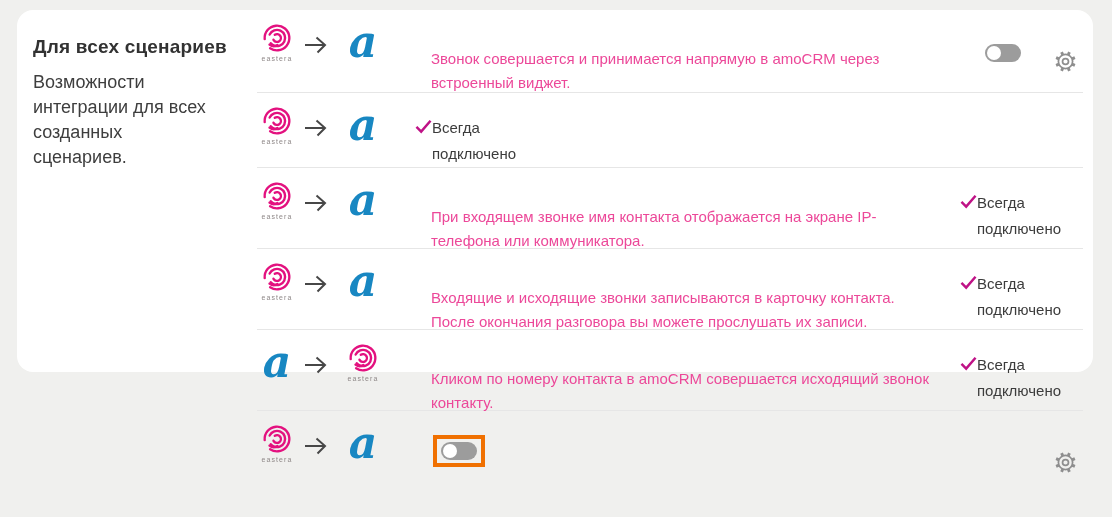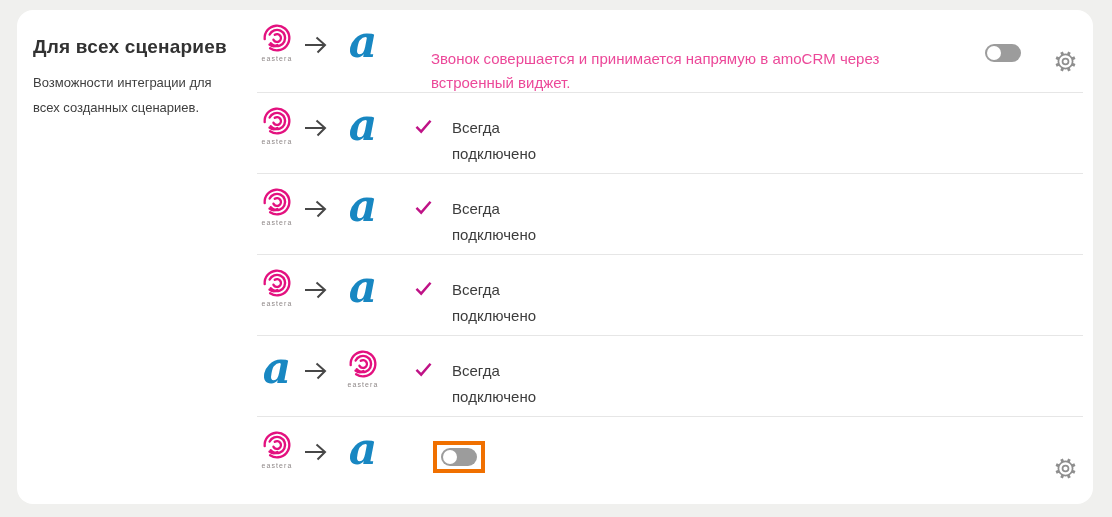--- a/index.html
+++ b/index.html
@@ -3,46 +3,46 @@
 <meta charset="utf-8">
 <style>
   html,body{margin:0;padding:0;}
   body{
     width:1112px;height:517px;overflow:hidden;
     background:#f0f0ee;
     font-family:"Liberation Sans",sans-serif;
     position:relative;
   }
   .card{
-    position:absolute;left:17px;top:10px;width:1076px;height:494px;
+    position:absolute;left:17px;top:10px;width:1076px;height:362px;
     background:#ffffff;border-radius:16px;display:flex;
   }
   
   .sidebar{width:240px;flex-shrink:0;box-sizing:border-box;padding:26px 20px 0 16px;}
   .sidebar h2{margin:0 0 12px;font-size:19px;font-weight:bold;color:#323232;letter-spacing:.2px;}
-  .sidebar p{margin:0;font-size:13px;line-height:25px;color:#3e3e3e;max-width:182px;}
+  .sidebar p{margin:0;font-size:18px;line-height:25px;color:#3e3e3e;max-width:182px;}
   
   .rows{flex:1;display:flex;flex-direction:column;padding-right:10px;}
   .row{display:flex;height:81px;box-sizing:border-box;border-bottom:1px solid #e6e6e6;position:relative;}
   .row:first-child{height:83px;}
   .row:last-child{height:87px;border-bottom:none;}
   .col-icons{width:158px;flex-shrink:0;display:flex;align-items:flex-start;padding-top:13px;box-sizing:border-box;}
   .slot{display:flex;justify-content:center;align-items:flex-start;}
   .slot-a{width:40px;}
   .slot-b{width:44px;margin-left:12px;}
   .arrow-svg{width:26px;height:22px;margin:11px 0 0 6px;}
   .elogo{display:flex;flex-direction:column;align-items:center;}
   .esvg{width:30px;height:30px;}
   .elabel{font-size:7px;letter-spacing:1.1px;color:#8f8888;margin-top:2px;}
   .alogo{font-family:"DejaVu Serif",serif;font-style:italic;font-weight:bold;
          font-size:44px;line-height:46px;margin-top:-4px;display:inline-block;}
   .col-text{flex:1;padding-top:21px;box-sizing:border-box;}
   .row-text{margin:16px;font-size:15px;line-height:24px;color:#ec4899;max-width:500px;}
   .col-status{width:123px;flex-shrink:0;box-sizing:border-box;}
-  .col-status.always{padding-top:22px;display:flex;gap:20px;align-items:flex-start;}
+  .col-status.always{padding-top:22px;display:flex;gap:0;align-items:flex-start;}
   .check{width:17px;height:15px;margin-top:4px;flex-shrink:0;}
   .always-label{font-size:15px;line-height:26px;color:#3c3c3c;}
   .col-status.toggle-pad{padding-top:34px;padding-left:25px;}
   .col-status.toggle-pad-hl{padding-top:24px;padding-left:18px;}
   .toggle{display:inline-block;width:36px;height:18px;border-radius:9px;position:relative;cursor:pointer;}
   .knob{position:absolute;left:2px;top:2px;width:14px;height:14px;border-radius:50%;background:#ffffff;}
   .hl{display:inline-block;padding:3px 4px;line-height:0;border-style:solid;border-width:4px;}
   .gear{width:23px;height:23px;position:absolute;right:6px;top:40px;cursor:pointer;}
 </style>
 </head>
@@ -130,77 +130,86 @@
               <span class="elabel">eastera</span>
             </span>
           </span>
       <svg class="arrow-svg" viewBox="0 0 26 22" fill="none" stroke-width="2" stroke="#474747">
         <path d="M2 11 H21.5 M13.5 3.5 L22 11 L14.5 18.5"></path>
       </svg>
       <span class="slot slot-b">
             <span class="alogo" style="color:#1887c2">a</span>
           </span>
     </div>
-    <div class="col-status always">
-          <svg class="check" viewBox="0 0 18 16">
-            <path d="M1.5 8.5 L6.5 13.5 L16.5 1.8" fill="none" stroke="#bf1286" stroke-width="2.6"></path>
-          </svg>
-          <span class="always-label">Всегда подключено</span>
-        </div>
-  </div>
-      <div class="row">
-    <div class="col-icons">
-      <span class="slot slot-a">
-            <span class="elogo">
-              <svg class="esvg" viewBox="0 0 34 34" fill="none">
-                <g stroke="#e3117f" stroke-width="2.7" stroke-linecap="round">
-                  <circle cx="17" cy="17" r="14" stroke-dasharray="75 13" transform="rotate(175 17 17)"></circle>
-                  <circle cx="17" cy="17" r="9.2" stroke-dasharray="47 11" transform="rotate(205 17 17)"></circle>
-                  <circle cx="17" cy="17" r="4.4" stroke-dasharray="21 7" transform="rotate(235 17 17)"></circle>
-                  <path d="M8.5 24.5 q4.5 3.5 9 0.5"></path>
-                </g>
-              </svg>
-              <span class="elabel">eastera</span>
-            </span>
-          </span>
-      <svg class="arrow-svg" viewBox="0 0 26 22" fill="none" stroke-width="2" stroke="#474747">
-        <path d="M2 11 H21.5 M13.5 3.5 L22 11 L14.5 18.5"></path>
-      </svg>
-      <span class="slot slot-b">
-            <span class="alogo" style="color:#1887c2">a</span>
-          </span>
-    </div>
-    <div class="col-status always">
-          <svg class="check" viewBox="0 0 18 16">
-            <path d="M1.5 8.5 L6.5 13.5 L16.5 1.8" fill="none" stroke="#bf1286" stroke-width="2.6"></path>
-          </svg>
-          <span class="always-label">Всегда подключено</span>
-        </div>
-  </div>
-      <div class="row">
-    <div class="col-icons">
-      <span class="slot slot-a">
-            <span class="alogo" style="color:#1887c2">a</span>
-          </span>
-      <svg class="arrow-svg" viewBox="0 0 26 22" fill="none" stroke-width="2" stroke="#474747">
-        <path d="M2 11 H21.5 M13.5 3.5 L22 11 L14.5 18.5"></path>
-      </svg>
-      <span class="slot slot-b">
-            <span class="elogo">
-              <svg class="esvg" viewBox="0 0 34 34" fill="none">
-                <g stroke="#e3117f" stroke-width="2.7" stroke-linecap="round">
-                  <circle cx="17" cy="17" r="14" stroke-dasharray="75 13" transform="rotate(175 17 17)"></circle>
-                  <circle cx="17" cy="17" r="9.2" stroke-dasharray="47 11" transform="rotate(205 17 17)"></circle>
-                  <circle cx="17" cy="17" r="4.4" stroke-dasharray="21 7" transform="rotate(235 17 17)"></circle>
-                  <path d="M8.5 24.5 q4.5 3.5 9 0.5"></path>
-                </g>
-              </svg>
-              <span class="elabel">eastera</span>
-            </span>
-          </span>
+    <div class="col-text">
+      <p class="row-text">При входящем звонке имя контакта отображается на экране IP-телефона или коммуникатора.</p>
+    </div>
+    <div class="col-status always">
+          <svg class="check" viewBox="0 0 18 16">
+            <path d="M1.5 8.5 L6.5 13.5 L16.5 1.8" fill="none" stroke="#bf1286" stroke-width="2.6"></path>
+          </svg>
+          <span class="always-label">Всегда подключено</span>
+        </div>
+  </div>
+      <div class="row">
+    <div class="col-icons">
+      <span class="slot slot-a">
+            <span class="elogo">
+              <svg class="esvg" viewBox="0 0 34 34" fill="none">
+                <g stroke="#e3117f" stroke-width="2.7" stroke-linecap="round">
+                  <circle cx="17" cy="17" r="14" stroke-dasharray="75 13" transform="rotate(175 17 17)"></circle>
+                  <circle cx="17" cy="17" r="9.2" stroke-dasharray="47 11" transform="rotate(205 17 17)"></circle>
+                  <circle cx="17" cy="17" r="4.4" stroke-dasharray="21 7" transform="rotate(235 17 17)"></circle>
+                  <path d="M8.5 24.5 q4.5 3.5 9 0.5"></path>
+                </g>
+              </svg>
+              <span class="elabel">eastera</span>
+            </span>
+          </span>
+      <svg class="arrow-svg" viewBox="0 0 26 22" fill="none" stroke-width="2" stroke="#474747">
+        <path d="M2 11 H21.5 M13.5 3.5 L22 11 L14.5 18.5"></path>
+      </svg>
+      <span class="slot slot-b">
+            <span class="alogo" style="color:#1887c2">a</span>
+          </span>
+    </div>
+    <div class="col-text">
+      <p class="row-text">Входящие и исходящие звонки записываются в карточку контакта. После окончания разговора вы можете прослушать их записи.</p>
+    </div>
+    <div class="col-status always">
+          <svg class="check" viewBox="0 0 18 16">
+            <path d="M1.5 8.5 L6.5 13.5 L16.5 1.8" fill="none" stroke="#bf1286" stroke-width="2.6"></path>
+          </svg>
+          <span class="always-label">Всегда подключено</span>
+        </div>
+  </div>
+      <div class="row">
+    <div class="col-icons">
+      <span class="slot slot-a">
+            <span class="alogo" style="color:#1887c2">a</span>
+          </span>
+      <svg class="arrow-svg" viewBox="0 0 26 22" fill="none" stroke-width="2" stroke="#474747">
+        <path d="M2 11 H21.5 M13.5 3.5 L22 11 L14.5 18.5"></path>
+      </svg>
+      <span class="slot slot-b">
+            <span class="elogo">
+              <svg class="esvg" viewBox="0 0 34 34" fill="none">
+                <g stroke="#e3117f" stroke-width="2.7" stroke-linecap="round">
+                  <circle cx="17" cy="17" r="14" stroke-dasharray="75 13" transform="rotate(175 17 17)"></circle>
+                  <circle cx="17" cy="17" r="9.2" stroke-dasharray="47 11" transform="rotate(205 17 17)"></circle>
+                  <circle cx="17" cy="17" r="4.4" stroke-dasharray="21 7" transform="rotate(235 17 17)"></circle>
+                  <path d="M8.5 24.5 q4.5 3.5 9 0.5"></path>
+                </g>
+              </svg>
+              <span class="elabel">eastera</span>
+            </span>
+          </span>
+    </div>
+    <div class="col-text">
+      <p class="row-text">Кликом по номеру контакта в amoCRM совершается исходящий звонок контакту.</p>
     </div>
     <div class="col-status always">
           <svg class="check" viewBox="0 0 18 16">
             <path d="M1.5 8.5 L6.5 13.5 L16.5 1.8" fill="none" stroke="#bf1286" stroke-width="2.6"></path>
           </svg>
           <span class="always-label">Всегда подключено</span>
         </div>
   </div>
       <div class="row">
     <div class="col-icons">

